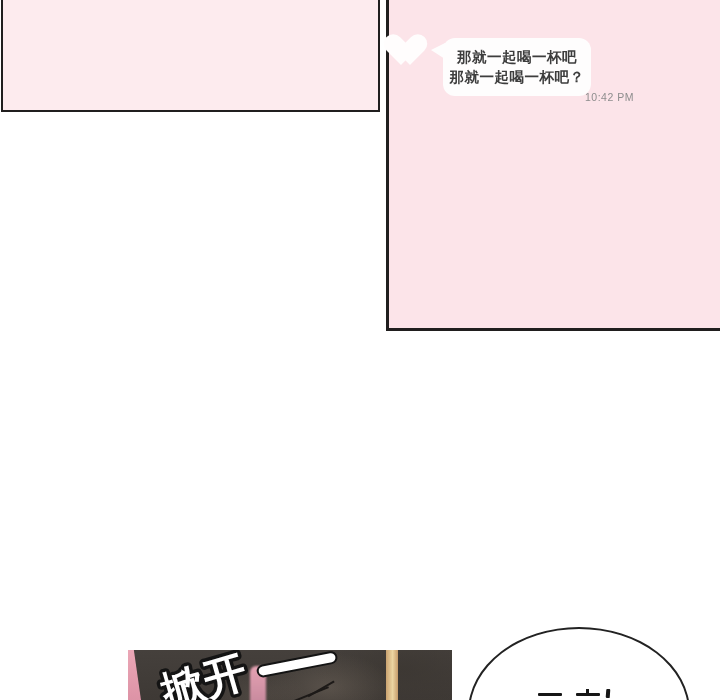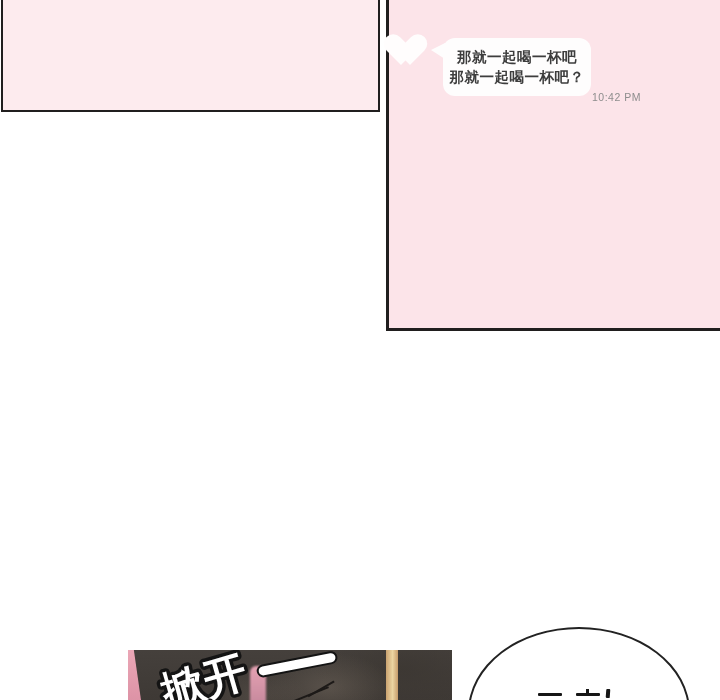--- a/index.html
+++ b/index.html
@@ -67,21 +67,21 @@
   .bubble-tail {
     position: absolute;
     left: 42px; top: 64px;
     width: 0; height: 0;
     border-top: 7px solid transparent;
     border-bottom: 9px solid transparent;
     border-right: 14px solid #fefdfd;
   }
   .timestamp {
     position: absolute;
-    left: 203px; top: 112px;
+    left: 196px; top: 112px;
     font-size: 10.5px;
     color: #8d8d8d;
     letter-spacing: 0.5px;
   }
 
   
   .panel-art {
     position: absolute;
     left: 128px; top: 650px;
     width: 324px; height: 50px;

